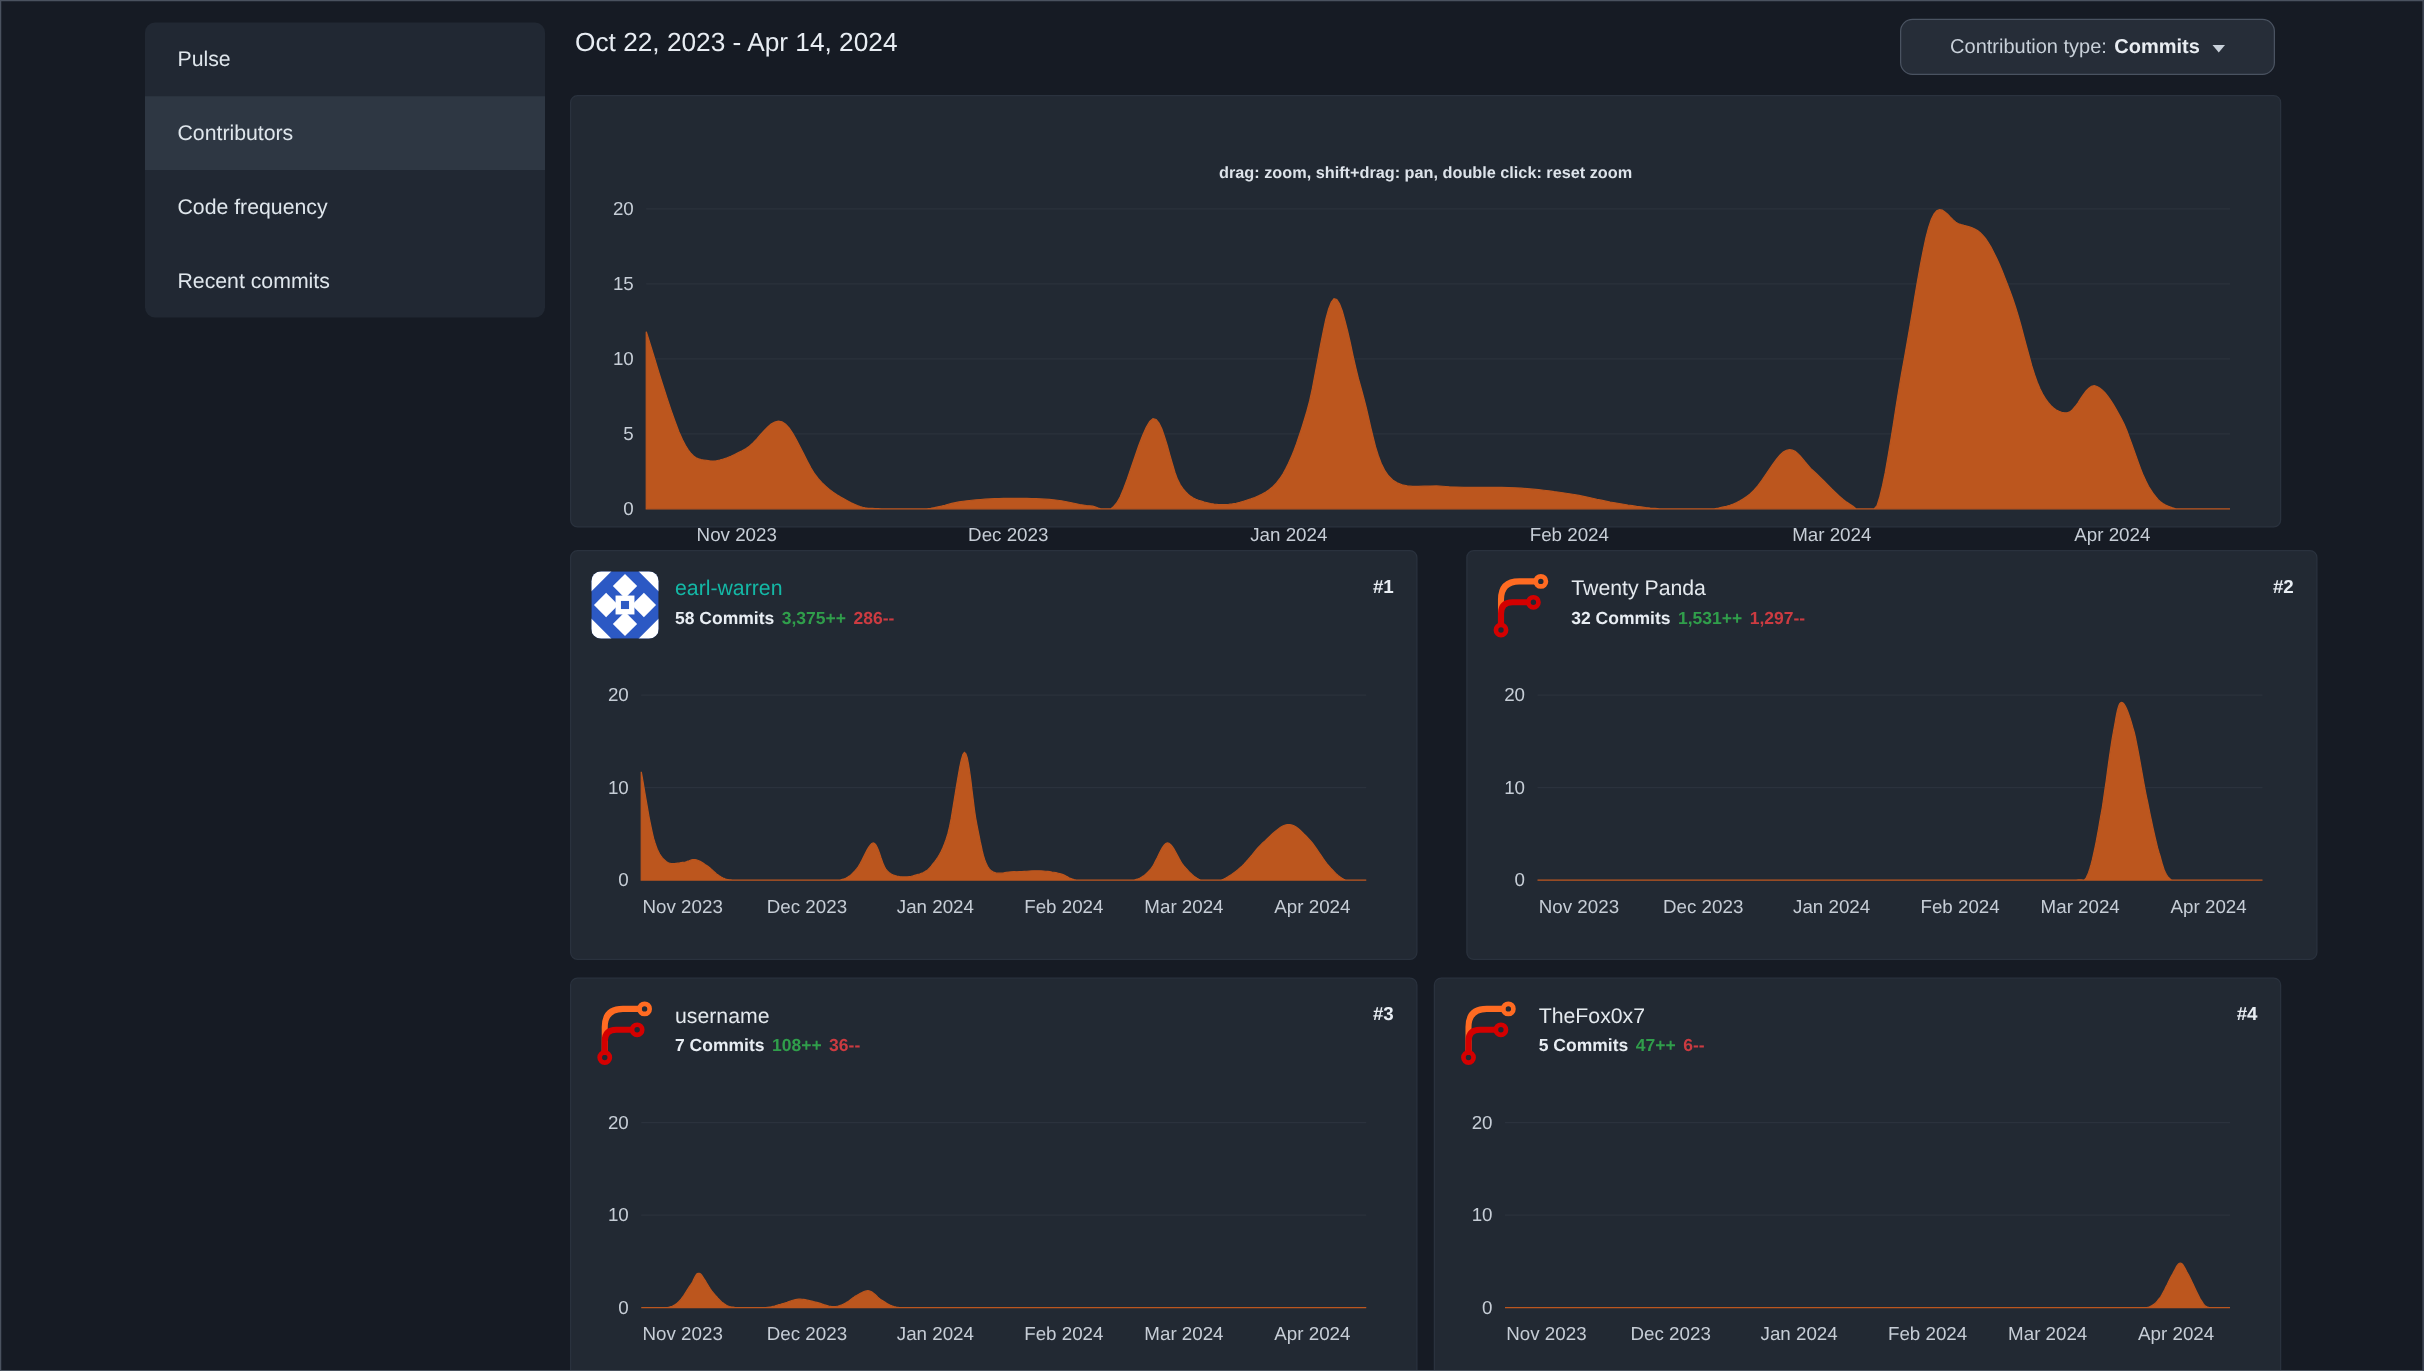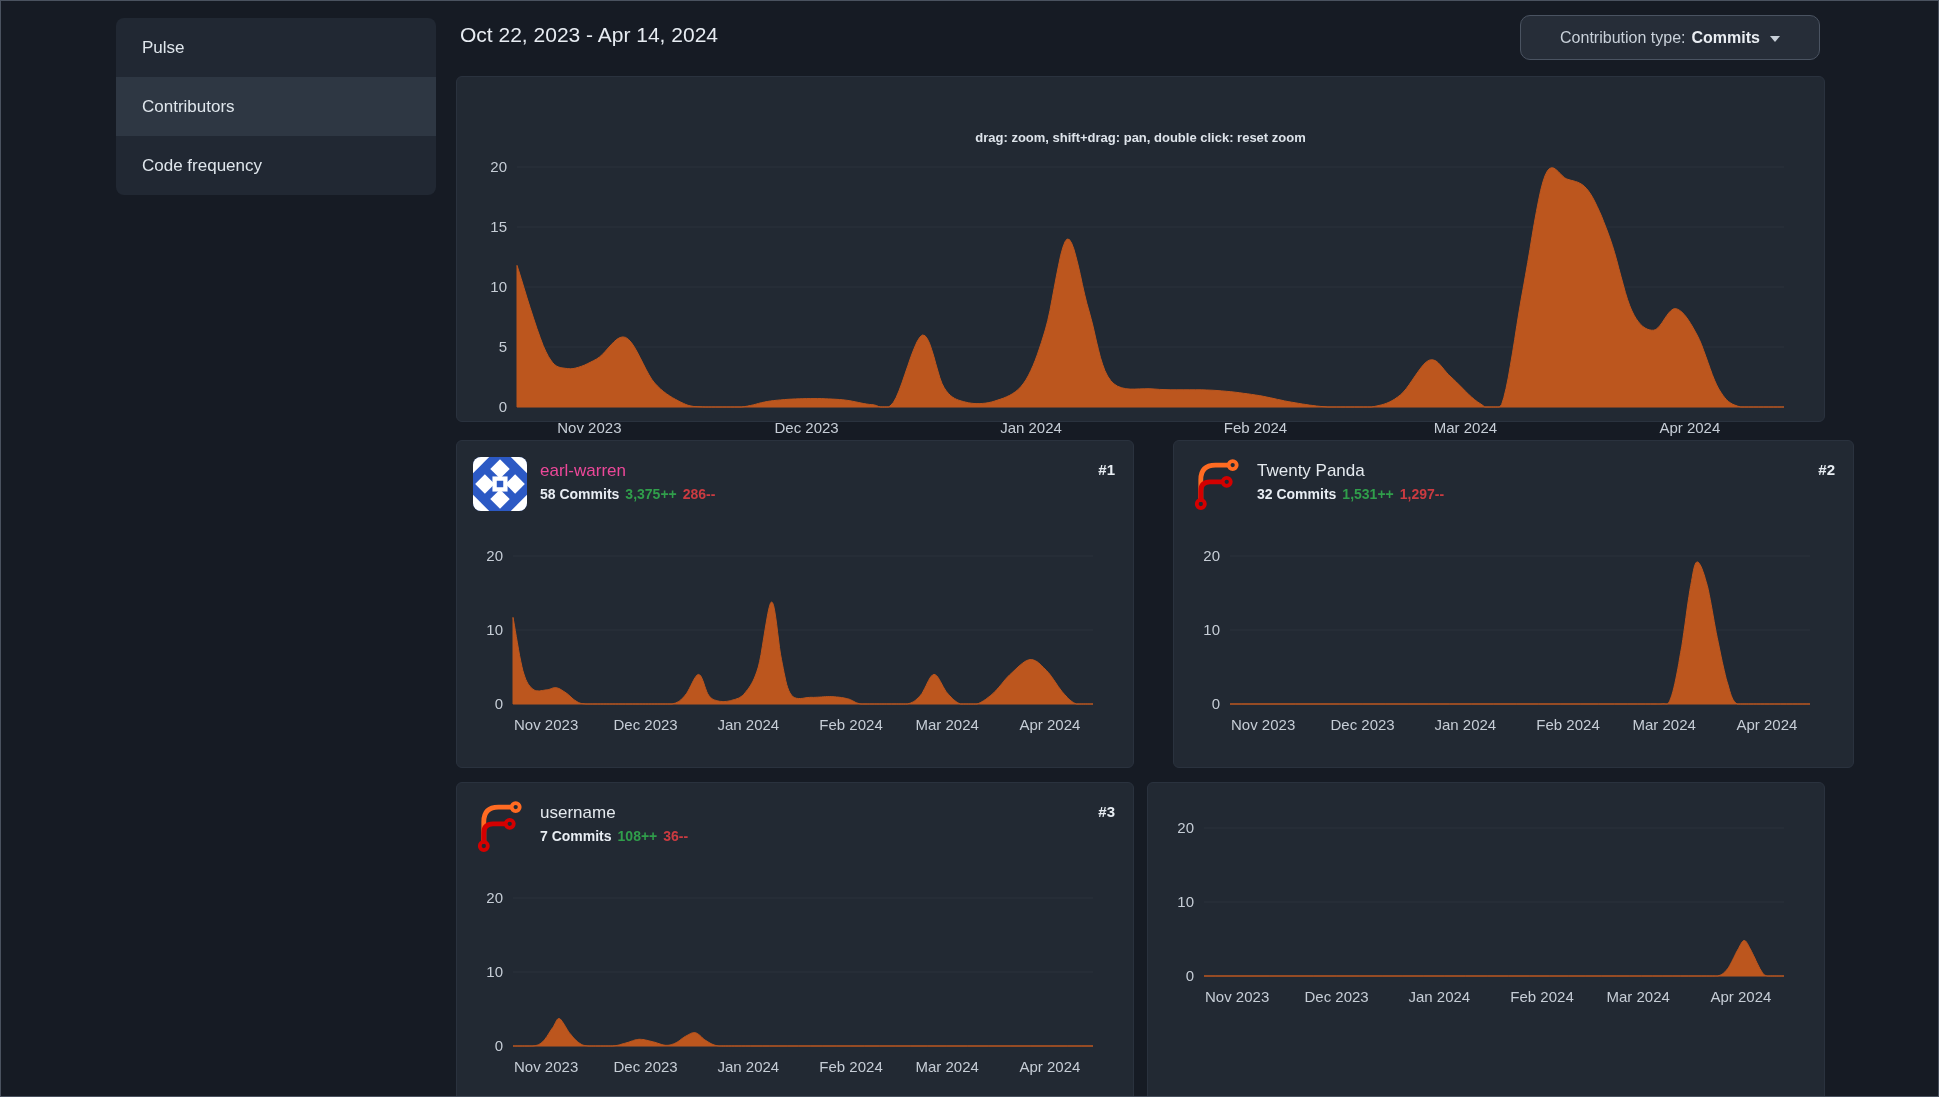--- a/index.html
+++ b/index.html
@@ -67,20 +67,21 @@
   .main-svg { margin:0 16px; display:block; }
   svg text { font-family:"Liberation Sans","DejaVu Sans",sans-serif; }
 </style>
 </head>
 <body>
 
 <nav class="side-menu">
   <div class="side-item">Pulse</div>
   <div class="side-item active">Contributors</div>
   <div class="side-item">Code frequency</div>
+  <div class="side-item">Recent commits</div>
 </nav>
 
 <h1 class="page-title">Oct 22, 2023 - Apr 14, 2024</h1>
 
 <button class="type-btn">
   <span>Contribution type:</span>
   <span class="value">Commits</span>
   <span class="caret"></span>
 </button>
 
@@ -120,21 +121,21 @@
     <polygon points="50,4 68,22 50,40 32,22"></polygon>
     <polygon points="50,96 68,78 50,60 32,78"></polygon>
     <polygon points="4,50 22,32 40,50 22,68"></polygon>
     <polygon points="96,50 78,32 60,50 78,68"></polygon>
     <rect x="36" y="36" width="28" height="28"></rect>
   </g>
   <rect x="44" y="44" width="12" height="12" fill="#2c59c4"></rect>
 </svg>
       </div>
     <div class="contrib-meta">
-      <div class="contrib-name" style="color: #ec4899;">earl-warren</div>
+      <div class="contrib-name" style="color: #14b8a6;">earl-warren</div>
       <div class="contrib-stats">
         <span>58 Commits</span><span class="add">3,375++</span><span class="del">286--</span>
       </div>
     </div>
     <div class="contrib-rank">#1</div>
   </div>
   <div class="mini-chart-wrap">
     <svg width="646" height="200" viewBox="0 0 646 200">
         <line x1="40" y1="163" x2="620" y2="163" stroke="#2b323d" stroke-width="1"></line>
         <text x="30" y="168" text-anchor="end" font-size="15" fill="#c6cdd6">0</text>
@@ -227,20 +228,40 @@
         <text x="275.3142857142857" y="189" text-anchor="middle" font-size="15" fill="#c6cdd6">Jan 2024</text>
         <text x="378.0571428571429" y="189" text-anchor="middle" font-size="15" fill="#c6cdd6">Feb 2024</text>
         <text x="474.1714285714286" y="189" text-anchor="middle" font-size="15" fill="#c6cdd6">Mar 2024</text>
         <text x="576.9142857142857" y="189" text-anchor="middle" font-size="15" fill="#c6cdd6">Apr 2024</text>
         <path d="M40.0,163.0L41.2,163.0L42.9,163.0L44.8,163.0L47.0,163.0L49.3,163.0L51.7,163.0L54.0,163.0L56.2,163.0L58.2,163.0L59.9,163.0L61.3,162.8L62.5,162.6L63.6,162.3L64.6,162.0L65.5,161.7L66.3,161.2L67.2,160.7L68.0,160.1L68.9,159.4L69.8,158.6L70.8,157.5L71.9,156.3L72.9,154.9L74.0,153.4L75.0,151.8L76.0,150.2L77.0,148.6L78.0,147.1L78.9,145.7L79.8,144.5L80.6,143.3L81.3,142.0L81.9,140.7L82.5,139.5L83.1,138.3L83.7,137.3L84.3,136.4L84.9,135.8L85.6,135.6L86.4,135.6L87.3,136.1L88.2,137.0L89.1,138.3L90.1,139.8L91.2,141.4L92.2,143.2L93.3,145.0L94.3,146.7L95.3,148.3L96.3,149.7L97.3,150.9L98.3,152.1L99.3,153.3L100.3,154.4L101.3,155.6L102.3,156.6L103.3,157.6L104.3,158.5L105.3,159.3L106.3,160.0L107.2,160.6L108.1,161.2L108.9,161.6L109.6,161.9L110.4,162.2L111.3,162.4L112.3,162.6L113.4,162.7L114.7,162.9L116.2,163.0L118.1,163.0L120.2,163.0L122.5,163.0L125.0,163.0L127.6,163.0L130.2,163.0L132.8,163.0L135.2,163.0L137.5,163.0L139.4,163.0L141.2,162.8L142.7,162.6L144.1,162.4L145.4,162.1L146.7,161.8L147.9,161.4L149.0,161.1L150.2,160.7L151.4,160.4L152.7,160.0L154.0,159.7L155.3,159.3L156.7,158.8L158.0,158.3L159.3,157.9L160.6,157.4L162.0,157.0L163.3,156.7L164.6,156.5L165.9,156.3L167.3,156.3L168.6,156.4L169.9,156.5L171.2,156.7L172.6,157.0L173.9,157.3L175.2,157.6L176.5,157.9L177.9,158.3L179.2,158.6L180.5,158.9L181.9,159.3L183.3,159.7L184.7,160.2L186.0,160.7L187.4,161.1L188.7,161.5L190.0,161.9L191.3,162.1L192.5,162.3L193.6,162.3L194.7,162.3L195.7,162.2L196.7,162.0L197.6,161.8L198.6,161.5L199.5,161.2L200.5,160.9L201.4,160.5L202.4,160.0L203.4,159.5L204.4,158.9L205.4,158.3L206.4,157.6L207.4,156.8L208.4,156.0L209.4,155.3L210.4,154.6L211.3,153.9L212.3,153.4L213.3,152.8L214.3,152.3L215.3,151.7L216.3,151.2L217.3,150.7L218.3,150.2L219.3,149.9L220.3,149.7L221.3,149.6L222.3,149.7L223.3,150.0L224.3,150.5L225.3,151.2L226.3,151.9L227.3,152.8L228.3,153.7L229.2,154.7L230.2,155.6L231.2,156.4L232.2,157.1L233.2,157.7L234.2,158.3L235.1,158.9L236.0,159.5L237.0,160.1L238.0,160.6L238.9,161.1L240.0,161.5L241.0,161.9L242.2,162.3L243.2,162.5L244.0,162.7L244.8,162.8L245.5,162.9L246.3,163.0L247.3,163.0L248.7,163.0L250.4,163.0L252.6,163.0L255.4,163.0L258.6,163.0L261.7,163.0L265.1,163.0L268.7,163.0L272.8,163.0L277.5,163.0L283.0,163.0L289.3,163.0L296.7,163.0L305.1,163.0L314.8,163.0L325.6,163.0L337.3,163.0L349.8,163.0L363.1,163.0L377.1,163.0L391.7,163.0L406.7,163.0L422.1,163.0L437.7,163.0L454.7,163.0L473.9,163.0L494.5,163.0L515.8,163.0L537.1,163.0L557.8,163.0L577.1,163.0L594.4,163.0L608.9,163.0L620.0,163.0L620,163L40.0,163Z" fill="#bc561e" stroke="#bc561e" stroke-width="1"></path>
       </svg>
   </div>
 </section>
 
 <section class="card card-r2c2">
+  <div class="contrib-head">
+    <div class="avatar">
+<svg viewBox="0 0 100 100" xmlns="http://www.w3.org/2000/svg">
+  <g fill="none" stroke-linecap="round">
+    <path d="M20 78 L20 42 Q20 15 47 15 L70 15" stroke="#ff6b22" stroke-width="9"></path>
+    <path d="M20 78 L20 63 Q20 46 37 46 L58 46" stroke="#d40000" stroke-width="9"></path>
+    <circle cx="79" cy="15" r="7.5" stroke="#ff6b22" stroke-width="7"></circle>
+    <circle cx="68" cy="46" r="7.5" stroke="#d40000" stroke-width="7"></circle>
+    <circle cx="20" cy="87" r="7.5" stroke="#d40000" stroke-width="7"></circle>
+  </g>
+</svg>
+      </div>
+    <div class="contrib-meta">
+      <div class="contrib-name" style="color: rgb(228, 233, 238);">TheFox0x7</div>
+      <div class="contrib-stats">
+        <span>5 Commits</span><span class="add">47++</span><span class="del">6--</span>
+      </div>
+    </div>
+    <div class="contrib-rank">#4</div>
+  </div>
   <div class="mini-chart-wrap">
     <svg width="646" height="200" viewBox="0 0 646 200">
         <line x1="40" y1="163" x2="620" y2="163" stroke="#2b323d" stroke-width="1"></line>
         <text x="30" y="168" text-anchor="end" font-size="15" fill="#c6cdd6">0</text>
         <line x1="40" y1="89" x2="620" y2="89" stroke="#2b323d" stroke-width="1"></line>
         <text x="30" y="94" text-anchor="end" font-size="15" fill="#c6cdd6">10</text>
         <line x1="40" y1="15" x2="620" y2="15" stroke="#2b323d" stroke-width="1"></line>
         <text x="30" y="20" text-anchor="end" font-size="15" fill="#c6cdd6">20</text>
         <text x="73.14285714285714" y="189" text-anchor="middle" font-size="15" fill="#c6cdd6">Nov 2023</text>
         <text x="172.57142857142856" y="189" text-anchor="middle" font-size="15" fill="#c6cdd6">Dec 2023</text>

